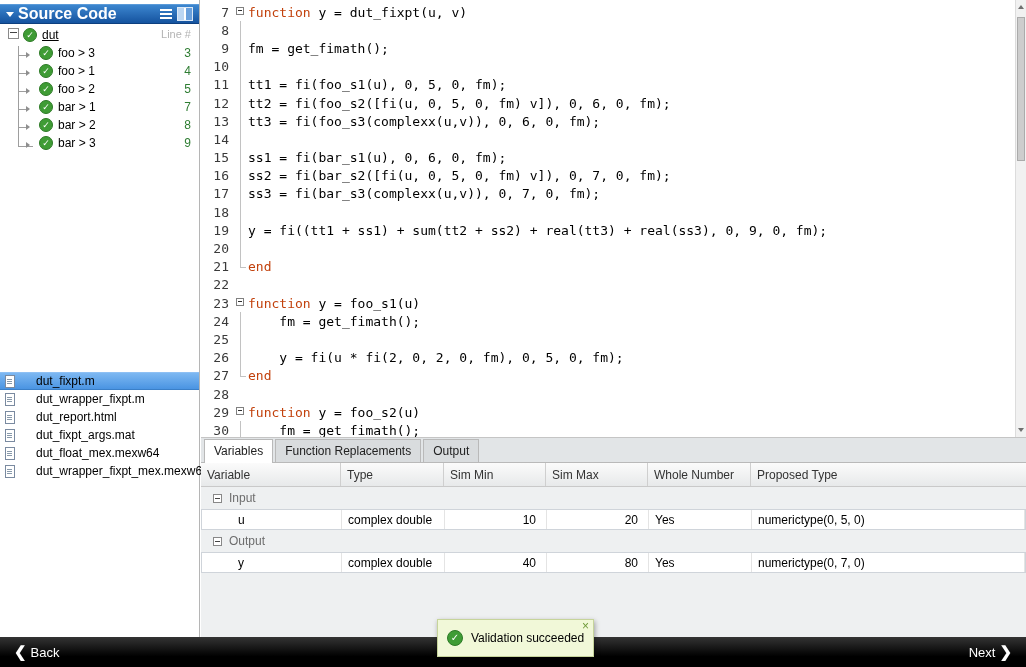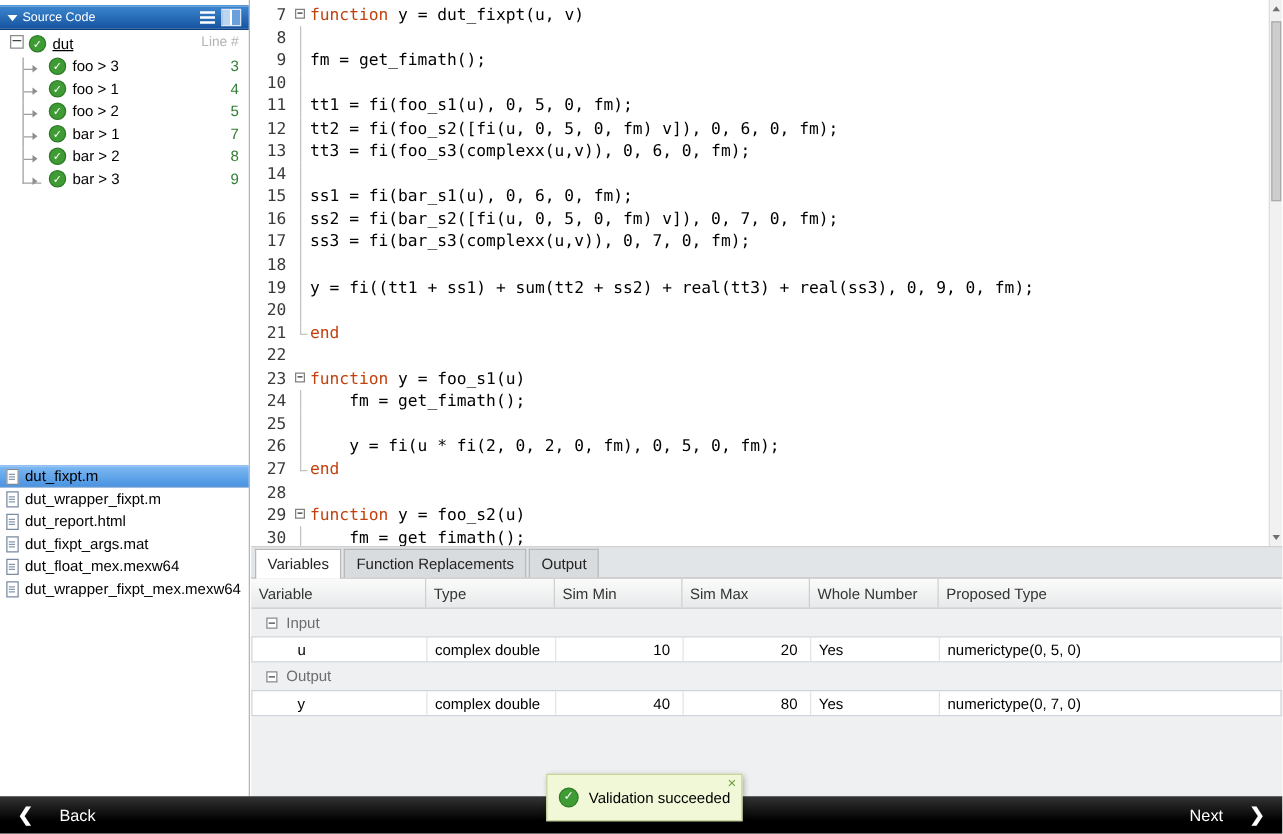--- a/index.html
+++ b/index.html
@@ -3,21 +3,21 @@
 <meta charset="utf-8">
 <style>
   html,body{margin:0;padding:0}
   body{width:1026px;height:667px;font-family:"Liberation Sans",sans-serif;background:#fff}
   .app{position:relative;width:1026px;height:667px;overflow:hidden;background:#fff}
 
   
   .sidebar{position:absolute;left:0;top:0;width:200px;bottom:30px;background:#fff;border-right:1px solid #b5b5b5;box-sizing:border-box}
   .phead{height:18px;background:linear-gradient(#3c86cf,#15539f);border-top:1px solid #5a9ad8;border-bottom:1px solid #0d3f7e;display:flex;align-items:center;padding:0 4px;color:#fff}
   .tri{width:0;height:0;border-left:4px solid transparent;border-right:4px solid transparent;border-top:5px solid #fff;margin:0 4px 0 2px;cursor:pointer}
-  .ptitle{font-size:10px;font-weight:normal;flex:1}
+  .ptitle{font-size:16px;font-weight:bold;flex:1}
   .hicons{display:flex;align-items:center;gap:5px;padding-right:2px}
   .list-ic{width:12px;height:2px;background:#fff;box-shadow:0 4px 0 #fff,0 8px 0 #fff;margin-bottom:8px;cursor:pointer}
   .layout-ic{width:14px;height:12px;background:linear-gradient(90deg,#bcd6f2 0 6px,#fff 6px 8px,#6aa0dc 8px);border:1px solid #dce8f5;cursor:pointer}
   .panel.src{margin-top:4px}
 
   .tree{padding-top:4px}
   .tree-root{display:flex;align-items:flex-start;height:18px;padding-left:8px}
   .expander{width:9px;height:9px;border:1px solid #8a8a8a;background:#fff;position:relative;flex:none;cursor:pointer}
   .expander::after{content:"";position:absolute;left:1px;right:1px;top:3px;border-top:1px solid #444}
   .check{width:12px;height:12px;border-radius:50%;background:#3f9c35;border:1px solid #2d7a26;color:#fff;font-size:9px;line-height:12px;text-align:center;display:inline-block;flex:none;margin-left:4px}
@@ -30,21 +30,21 @@
   .elbow{position:absolute;left:18px;top:0;width:14px;height:18px;border-left:1px solid #9e9e9e}
   .elbow::after{content:"";position:absolute;left:0;top:9px;width:8px;border-top:1px solid #9e9e9e}
   .tree-item.last .elbow{height:10px;border-bottom:1px solid #9e9e9e}
   .tree-item.last .elbow::after{display:none}
   .arrowhead{position:absolute;left:26px;top:6px;width:0;height:0;border-left:4px solid #8e8e8e;border-top:3px solid transparent;border-bottom:3px solid transparent}
   .tlabel{margin-left:5px;font-size:12px;color:#000}
   .tline{margin-left:auto;padding-right:8px;font-size:12px;color:#2e7d32}
 
   .panel.out{margin-top:216px}
   .file-list{padding-top:2px}
-  .file-item{display:flex;align-items:center;height:18px;padding-left:5px;font-size:12px;color:#000;gap:5px;cursor:pointer}
+  .file-item{display:flex;align-items:center;height:18px;padding-left:5px;font-size:12px;color:#000;gap:21px;cursor:pointer}
   .file-item.selected{background:linear-gradient(#7db8f2,#4a94e2);border-top:1px solid #8ec0f4;border-bottom:1px solid #3a7fc8;height:16px}
   .ficon{width:10px;height:13px;background:#fff;border:1px solid #7a8aa0;position:relative;flex:none;box-sizing:border-box}
   .ficon::after{content:"";position:absolute;left:1px;top:3px;width:5px;height:1px;background:#89a;box-shadow:0 2px 0 #89a,0 4px 0 #89a}
 
   
   .editor{position:absolute;left:201px;top:0;width:825px;height:437px;background:#fff;overflow:hidden}
   .code{position:absolute;left:0;top:0;right:11px;bottom:0;padding-top:3px;overflow:hidden}
   .code-line{display:flex;height:18.2px;align-items:center;font-family:"DejaVu Sans Mono",monospace;font-size:13px}
   .lnum{width:28px;flex:none;text-align:right;padding-right:6px;color:#3a3a3a}
   .fold{width:13px;flex:none;height:100%;position:relative}
@@ -74,21 +74,21 @@
   .group-row{display:flex;align-items:center;height:22px;padding-left:12px;color:#6d6d6d;font-weight:normal;font-size:12px;cursor:pointer}
   .collapse{width:9px;height:9px;border:1px solid #888;background:#fff;position:relative;margin-right:7px;box-sizing:border-box}
   .collapse::after{content:"";position:absolute;left:1px;right:1px;top:3px;border-top:1px solid #444}
   .trow{display:flex;height:21px;border:1px solid #cfd4da;background:#fff;align-items:stretch;box-sizing:border-box}
   .td{font-size:12px;color:#000;padding-left:6px;border-right:1px solid #e4e4e4;display:flex;align-items:center;box-sizing:border-box}
   .td.c0{padding-left:36px}
   .td.c2,.td.c3{justify-content:flex-end;padding-right:10px;padding-left:0}
 
   
   .footer{position:absolute;left:0;bottom:0;width:100%;height:30px;background:linear-gradient(#343434,#000 65%);display:flex;align-items:center;justify-content:space-between;padding:0 14px;box-sizing:border-box;color:#fff;font-size:13px}
-  .navbtn{display:flex;align-items:center;gap:21px;cursor:pointer}
+  .navbtn{display:flex;align-items:center;gap:4px;cursor:pointer}
   .chev-l::before{content:"❮";font-size:15px;font-weight:bold}
   .chev-r::before{content:"❯";font-size:15px;font-weight:bold}
 
   
   .toast{position:absolute;left:437px;top:619px;width:157px;height:38px;background:#f1f8d8;border:1px solid #c6d49b;box-sizing:border-box;box-shadow:1px 2px 5px rgba(0,0,0,.35);z-index:10;display:flex;align-items:center;padding-left:9px}
   .toast-check{width:14px;height:14px;border-radius:50%;background:#3f9c35;border:1px solid #2d7a26;color:#fff;flex:none;text-align:center;line-height:14px;font-size:10px;box-sizing:content-box}
   .toast-check::before{content:"✓"}
   .toast-msg{font-size:12px;margin-left:8px;color:#000}
   .toast-close{position:absolute;right:4px;top:0;color:#6f9a3a;font-size:12px;cursor:pointer;line-height:12px}
   .toast-close::before{content:"×"}

